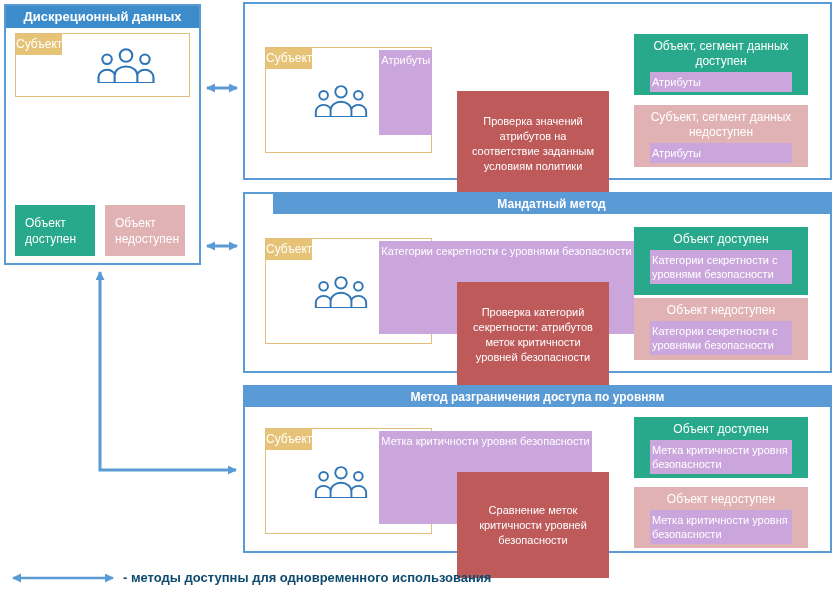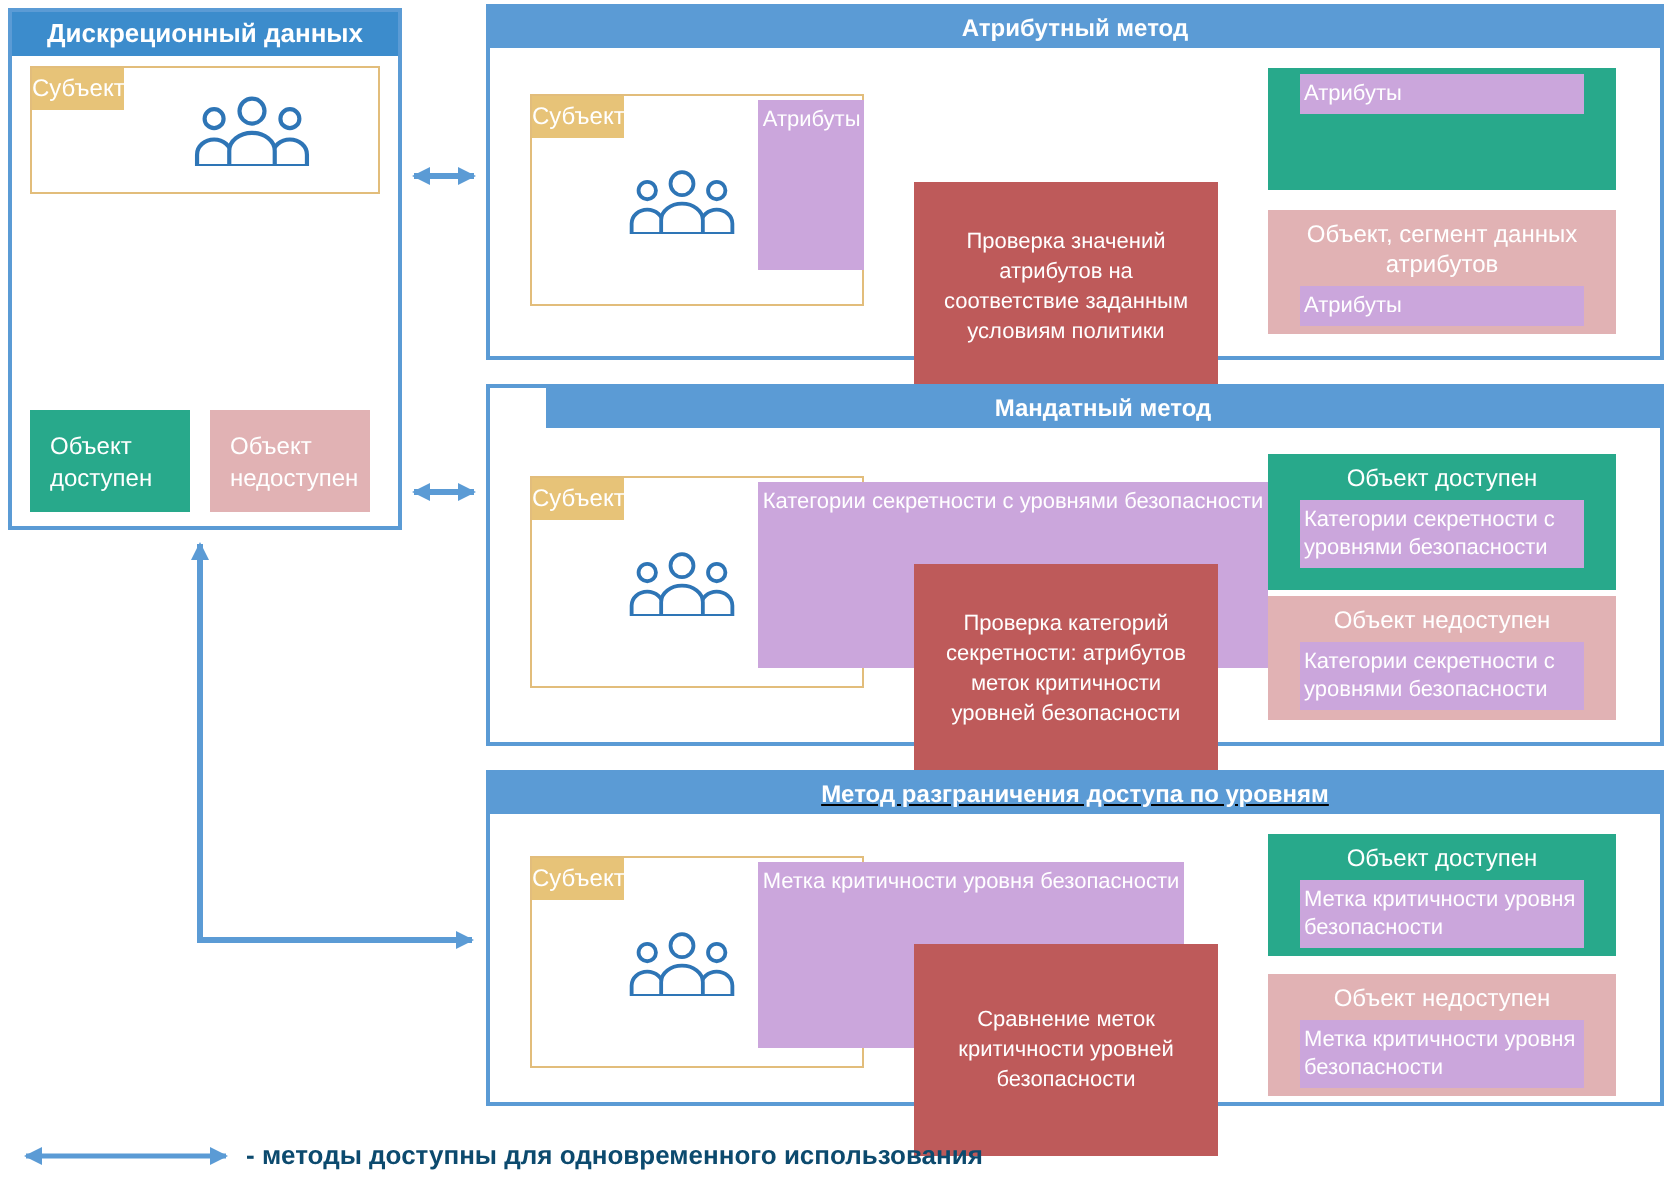--- a/index.html
+++ b/index.html
@@ -13,21 +13,21 @@
   .panel-title {
     color:#fff; font-weight:bold; font-size:12px; text-align:center;
     height:20px; line-height:20px; background:#5B9BD5;
     white-space:nowrap; overflow:hidden;
   }
   #p-disc { left:4px; top:4px; width:197px; height:261px; }
   #p-disc .panel-title { height:22px; line-height:22px; font-size:13px; background:#3C8CCC; }
 
   #p-attr { left:243px; top:2px; width:589px; height:178px; }
   #p-mand { left:243px; top:192px; width:589px; height:181px;padding-left:28px; }
-  #p-levl { left:243px; top:385px; width:589px; height:168px;text-decoration:underline; }
+  #p-levl { left:243px; top:385px; width:589px; height:168px; }
 
   
   .subj {
     position:absolute; border:1px solid #E2BD7B; background:#fff; box-sizing:border-box;
     display:flex; flex-direction:row;
   }
   .subj .hdr {
     background:#E7C378; color:#fff; text-align:center;
     font-size:12px; height:21px; line-height:21px; flex:none;
   }
@@ -163,43 +163,43 @@
             <path d="M21,38 v-8 a12,9.5 0 0 1 24,0 v8 z"></path>
           </g>
         </svg>
       </div>
     </div>
     <div class="res ok">Объект доступен</div>
     <div class="res no">Объект недоступен</div>
   </section>
 
   <section class="panel mp" id="p-attr">
-    <div class="panel-title">Атрибутный метод</div>
     <div class="subj">
       <div class="hdr">Субъект</div>
       <div class="icon-area">
         <svg class="ppl" width="58" height="33" viewBox="0 0 66 38">
           <g stroke="#2E75B6" stroke-width="2.2" fill="#fff" stroke-linecap="round" stroke-linejoin="round">
             <circle cx="13" cy="13" r="5"></circle>
             <path d="M4,38 v-6 a9,8 0 0 1 18,0 v6 z"></path>
             <circle cx="53" cy="13" r="5"></circle>
             <path d="M44,38 v-6 a9,8 0 0 1 18,0 v6 z"></path>
             <circle cx="33" cy="9" r="6.6"></circle>
             <path d="M21,38 v-8 a12,9.5 0 0 1 24,0 v8 z"></path>
           </g>
         </svg>
       </div>
       <div class="tag">Атрибуты</div>
     </div>
     <div class="process">Проверка значений атрибутов на соответствие заданным условиям политики</div>
     <div class="res ok">
+      <div class="res-title">Объект, сегмент данных доступен</div>
       <div class="tag">Атрибуты</div>
     </div>
     <div class="res no">
-      <div class="res-title">Объект, сегмент данных атрибутов</div>
+      <div class="res-title">Субъект, сегмент данных недоступен</div>
       <div class="tag">Атрибуты</div>
     </div>
   </section>
 
   <section class="panel mp" id="p-mand">
     <div class="panel-title">Мандатный метод</div>
     <div class="subj">
       <div class="hdr">Субъект</div>
       <div class="icon-area">
         <svg class="ppl" width="58" height="33" viewBox="0 0 66 38">

